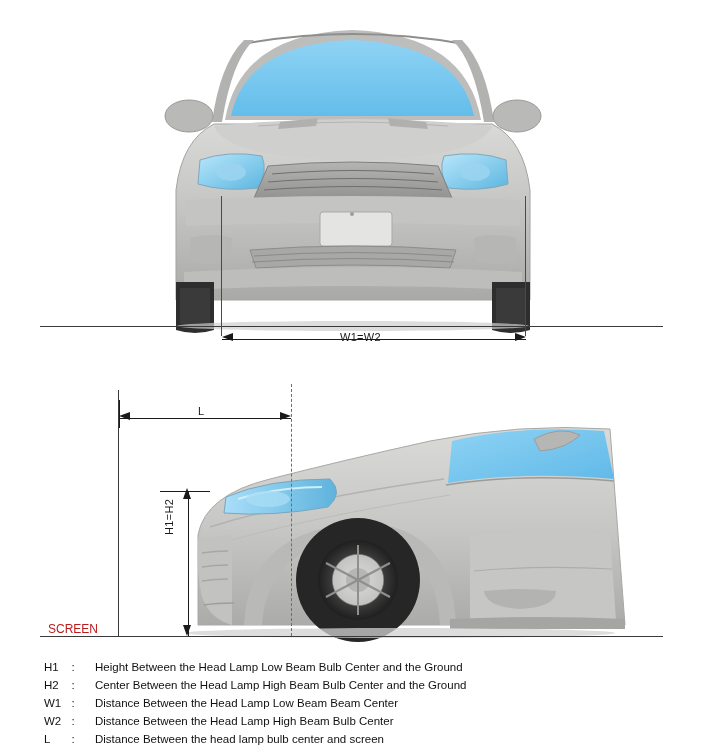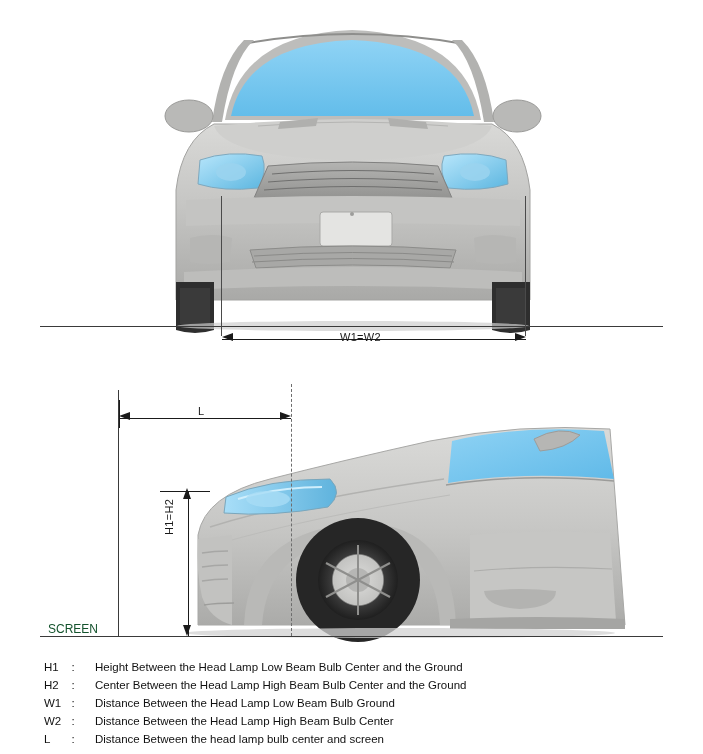--- a/index.html
+++ b/index.html
@@ -56,21 +56,21 @@
     border-top: 4px solid transparent; border-bottom: 4px solid transparent;
     border-left: 11px solid #1a1a1a;
   }
   #w-label { left: 340px; top: 331px; }
 
   
   #side-view { position: absolute; left: 0; top: 375px; width: 703px; height: 290px; }
 
   #ground-bottom { left: 40px; top: 636px; width: 623px; height: 1px; background: #3a3a3a; }
   #screen-vline { left: 118px; top: 390px; width: 1px; height: 247px; background: #3a3a3a; }
-  #screen-label { left: 48px; top: 622px; font-size: 12px; color: #14532d; }
+  #screen-label { left: 48px; top: 622px; font-size: 12px; color: #b91c1c; }
 
   
   #center-dashline {
     left: 291px; top: 384px; width: 0px; height: 252px;
     border-left: 1px dashed #6d6d6d;
   }
 
   
   #l-dim-line { left: 119px; top: 418px; width: 172px; height: 1px; background: #1a1a1a; }
   #l-arrow-left {
@@ -322,21 +322,21 @@
 
     <div class="legend-row">
       <span class="legend-key">H2</span>
       <span class="legend-sep">:</span>
       <span class="legend-desc">Center Between the Head Lamp High Beam Bulb Center and the Ground</span>
     </div>
 
     <div class="legend-row">
       <span class="legend-key">W1</span>
       <span class="legend-sep">:</span>
-      <span class="legend-desc">Distance Between the Head Lamp Low Beam Bulb Ground</span>
+      <span class="legend-desc">Distance Between the Head Lamp Low Beam Beam Center</span>
     </div>
 
     <div class="legend-row">
       <span class="legend-key">W2</span>
       <span class="legend-sep">:</span>
       <span class="legend-desc">Distance Between the Head Lamp High Beam Bulb Center</span>
     </div>
 
     <div class="legend-row">
       <span class="legend-key">L</span>

